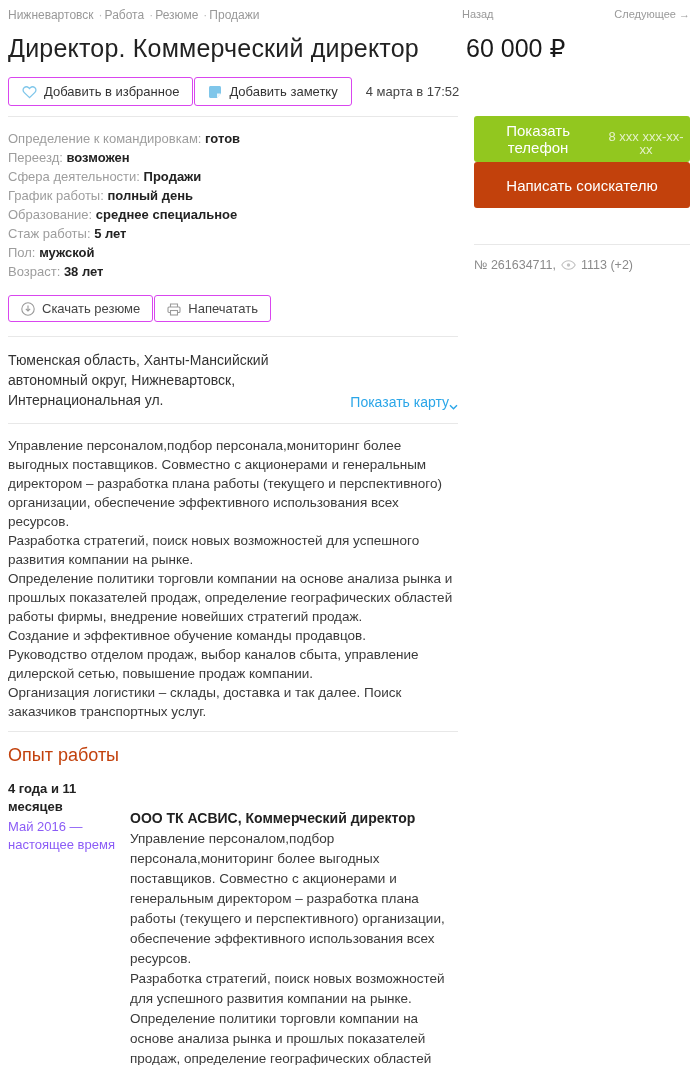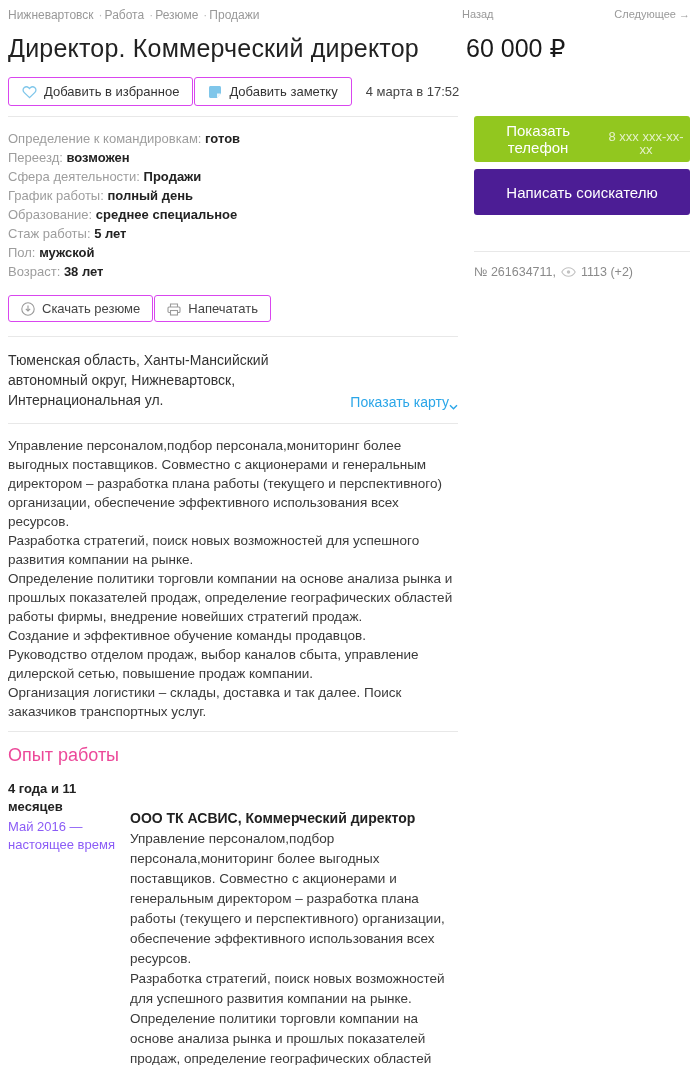--- a/index.html
+++ b/index.html
@@ -47,36 +47,36 @@
 
   
   .location-row { display:flex; padding:13px 0; align-items:flex-end; }
   .location-text { flex:1; font-size:14px; line-height:20px; color:#333; padding-right:8px; }
   .map-link { font-size:14px; color:#2ba6e8; cursor:pointer; white-space:nowrap; display:inline-flex; align-items:flex-end; gap:0; }
 
   
   .description { padding:12px 0 10px 0; font-size:13.5px; line-height:19px; color:#3a3a3a; white-space:pre-line; }
 
   
-  .exp-heading { font-size:18px; font-weight:400; color:#ec4899; margin:13px 0 14px 0; }
+  .exp-heading { font-size:18px; font-weight:400; color:#c2410c; margin:13px 0 14px 0; }
   .exp-item { display:flex; margin-bottom:18px; }
   .exp-left { width:122px; padding-right:8px; font-size:13px; }
   .exp-duration { font-weight:bold; color:#222; line-height:18px; }
   .exp-period { color:#8b5cf6; line-height:18px; margin-top:2px; }
   .exp-right { flex:1; }
   .exp-title { font-size:14px; font-weight:bold; color:#222; line-height:20px;margin-top:28px; }
   .exp-desc { margin-top:1px; font-size:13.5px; line-height:20px; color:#3a3a3a; white-space:pre-line; }
 
   
   .btn-phone { width:216px; height:46px; border:none; border-radius:3px; background:#92c71f;
     color:#fff; cursor:pointer; display:flex; flex-direction:row; align-items:center; justify-content:center; }
   .btn-phone .l1 { font-size:15px; line-height:17px; }
   .btn-phone .l2 { font-size:13px; line-height:13px; color:rgba(255,255,255,.75); margin-top:7px; }
-  .btn-write { width:216px; height:46px; border:none; border-radius:3px; background:#4c1d95;
-    color:#fff; font-size:15px; cursor:pointer; margin-top:7px;
+  .btn-write { width:216px; height:46px; border:none; border-radius:3px; background:#c2410c;
+    color:#fff; font-size:15px; cursor:pointer; margin-top:0;
     display:flex; align-items:center; justify-content:center; font-family:inherit; }
   .sidebar .hr { margin-top:36px; }
   .meta-row { display:flex; align-items:center; margin-top:13px; font-size:12.5px; color:#8a8a8a; gap:5px; }
 
   .icon { display:inline-flex; align-items:center; }
 </style>
 </head>
 <body>
 
 <div class="page">

